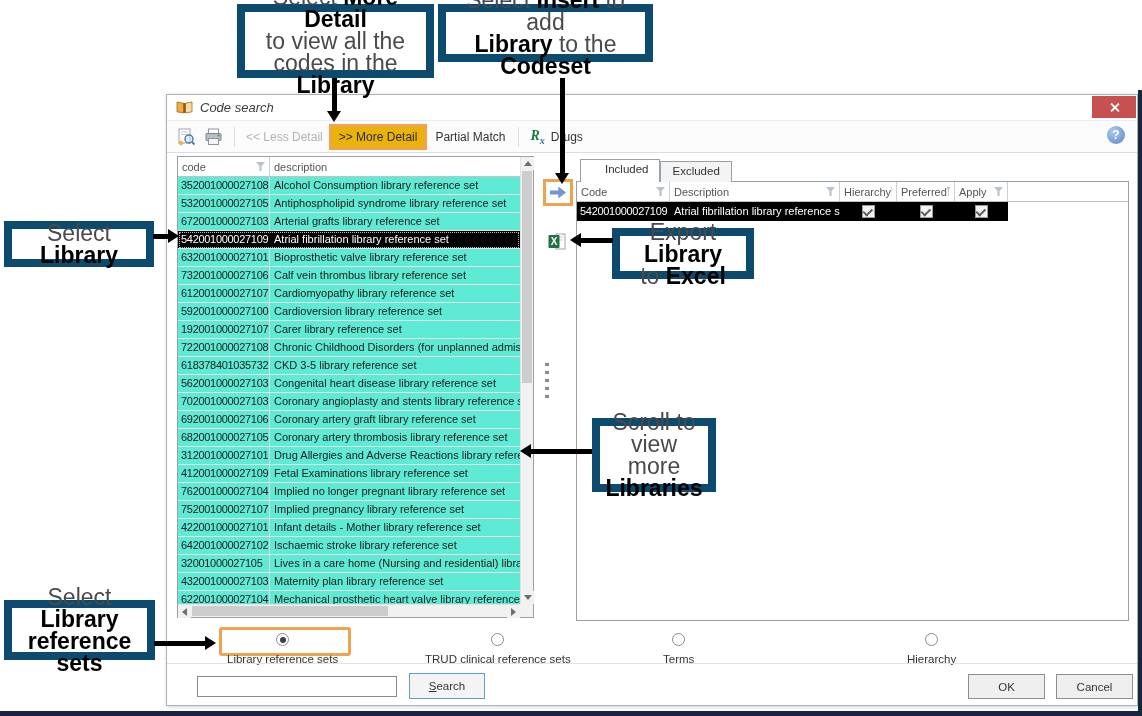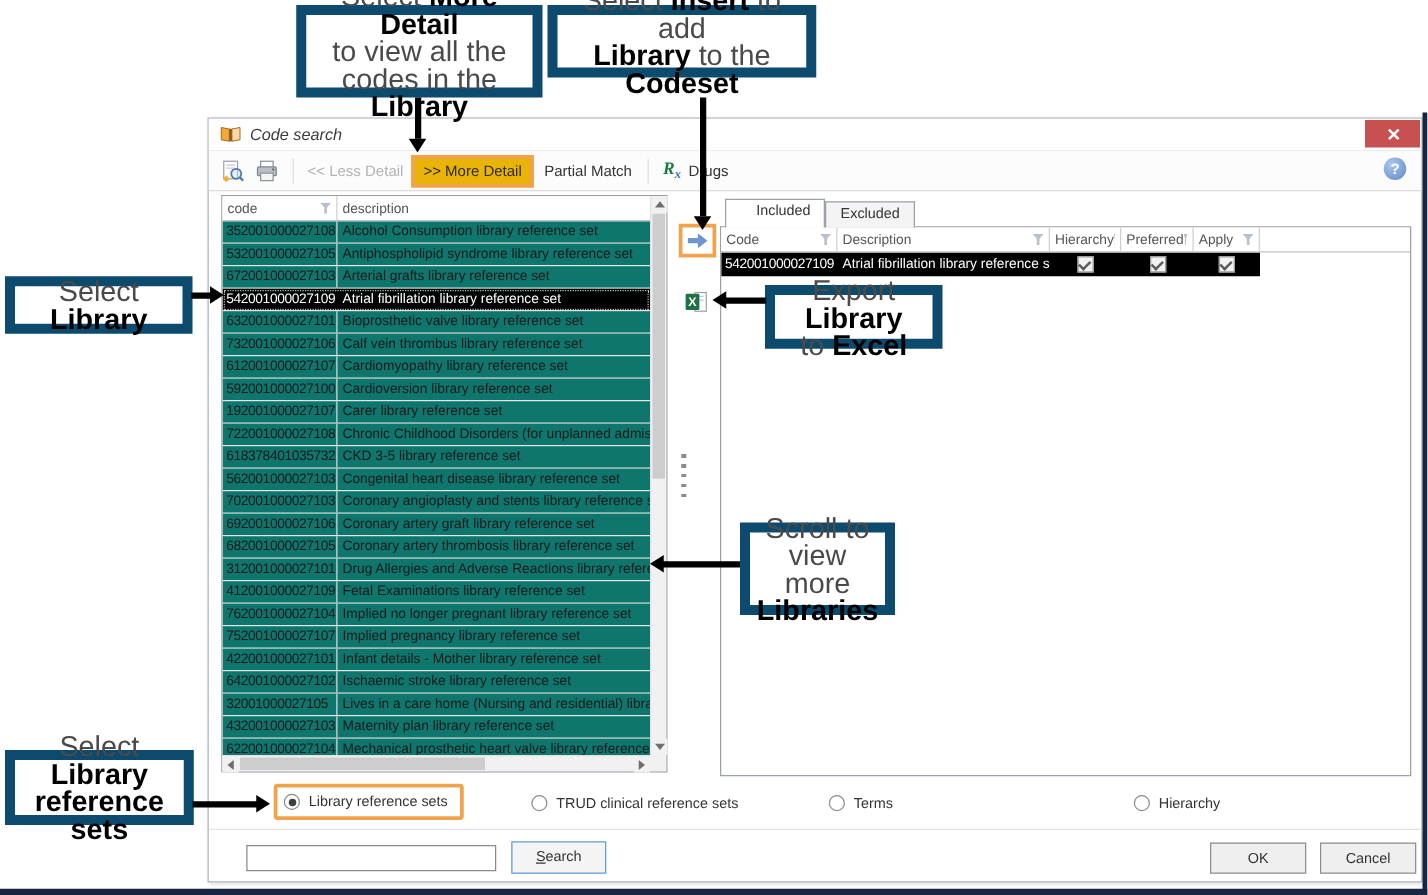--- a/index.html
+++ b/index.html
@@ -58,21 +58,21 @@
     clip-path:polygon(0 0,100% 0,62% 45%,62% 100%,38% 100%,38% 45%); }
 
   
   .left-table { position:absolute; left:10px; top:61px; width:357px; height:462px; border:1px solid #9aa1a9; background:#fff; }
   .lt-header { position:absolute; left:0; top:0; right:13px; height:20px; background:#fff; border-bottom:1px solid #c2c2c2; display:flex; }
   .hcell { display:flex; align-items:center; justify-content:space-between; padding:0 4px; font-size:11px; color:#555;
     border-right:1px solid #cfcfcf; overflow:hidden; white-space:nowrap; }
   .lt-header .hcell:nth-of-type(1) { width:92px; }
   .lt-header .hcell:nth-of-type(2) { flex:1; border-right:none; }
   .lt-rows { position:absolute; left:0; top:20px; right:13px; bottom:13px; overflow:hidden; }
-  .lrow { display:flex; height:18px; border-bottom:1px solid #e4e4e4; font-size:11px; color:#1a1a1a; background:#0f766e; }
+  .lrow { display:flex; height:18px; border-bottom:1px solid #e4e4e4; font-size:11px; color:#1a1a1a; background:#5eead4; }
   .lrow .lc { width:92px; padding:2px 0 0 3px; border-right:1px solid #d9d9d9; letter-spacing:-0.3px; white-space:nowrap; overflow:hidden; }
   .lrow .ld { flex:1; padding:2px 0 0 4px; white-space:nowrap; overflow:hidden; }
   .lrow.selected { background:#000; color:#fff; outline:1px dotted #bbb; outline-offset:-2px; }
   .lrow.selected .lc { border-right-color:#000; }
 
   
   .vscroll { position:absolute; right:0; top:0; width:13px; bottom:13px; background:#f1f1f1; border-left:1px solid #e2e2e2; }
   .vthumb { position:absolute; left:1px; right:1px; top:14px; height:212px; background:#cdcdcd; }
   .sb-btn { position:absolute; width:13px; height:13px; background:#f1f1f1; display:flex; align-items:center; justify-content:center; }
   .tri { width:0; height:0; }
@@ -115,21 +115,21 @@
   .rrow .cbcell:nth-of-type(3) { width:57px; }
   .rrow .cbcell:nth-of-type(4) { width:58px; }
   .rrow .cbcell:nth-of-type(5) { width:53px; }
   .cb { width:13px; height:13px; background:#f2f2f2; border:1px solid #9b9b9b; display:flex; align-items:center; justify-content:center; }
   .cb.checked::after { content:""; width:7px; height:4px; border-left:2px solid #5c5c5c; border-bottom:2px solid #5c5c5c;
     transform:rotate(-45deg) translate(0px,-1px); }
 
   
   .footer-divider { position:absolute; left:0; top:568px; width:100%; height:1px; background:#e3e3e3; }
   .radio-row { position:absolute; left:0; top:530px; width:100%; height:38px; }
-  .radio-item { position:absolute; top:8px; display:flex; align-items:center; gap:7px; height:19px; }
+  .radio-item { position:absolute; top:8px; display:flex; align-items:center; gap:7px; height:19px;flex-direction:column; }
   .radio-item.highlighted { top:2px; border:3px solid #F0A24C; border-radius:3px; padding:3px 10px 3px 5px; height:29px; background:#fff; }
   .radio-row div.radio-item:nth-of-type(1) { left:52px; }
   .radio-row div.radio-item:nth-of-type(2) { left:258px; }
   .radio-row div.radio-item:nth-of-type(3) { left:496px; }
   .radio-row div.radio-item:nth-of-type(4) { left:740px; }
   .radio-circle { width:13px; height:13px; border-radius:50%; border:1px solid #8c8c8c; background:#fff;
     display:flex; align-items:center; justify-content:center; flex:none; }
   .radio-dot { width:6px; height:6px; border-radius:50%; background:#3f3f3f; visibility:hidden; }
   .radio-item.selected .radio-dot { visibility:visible; }
   .radio-label { font-size:11.5px; color:#333; white-space:nowrap; }

